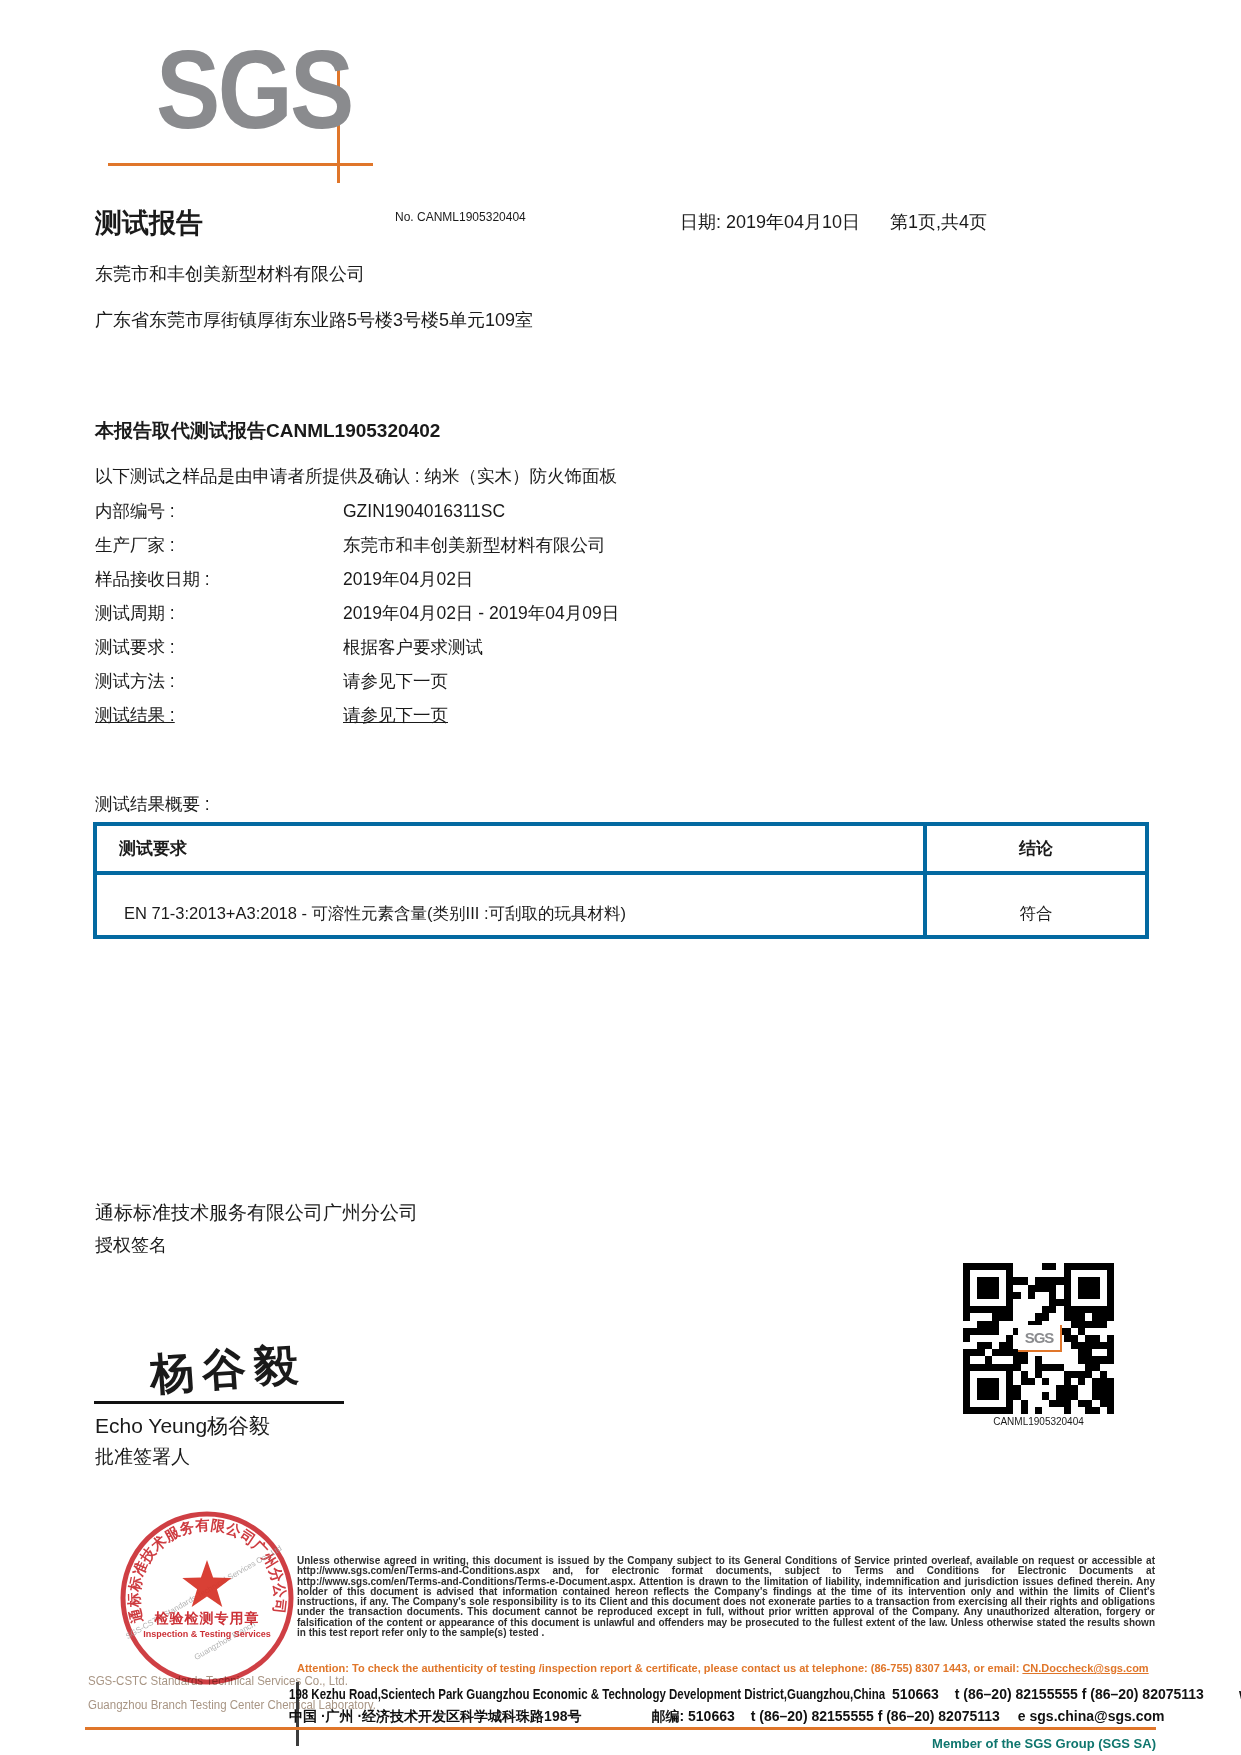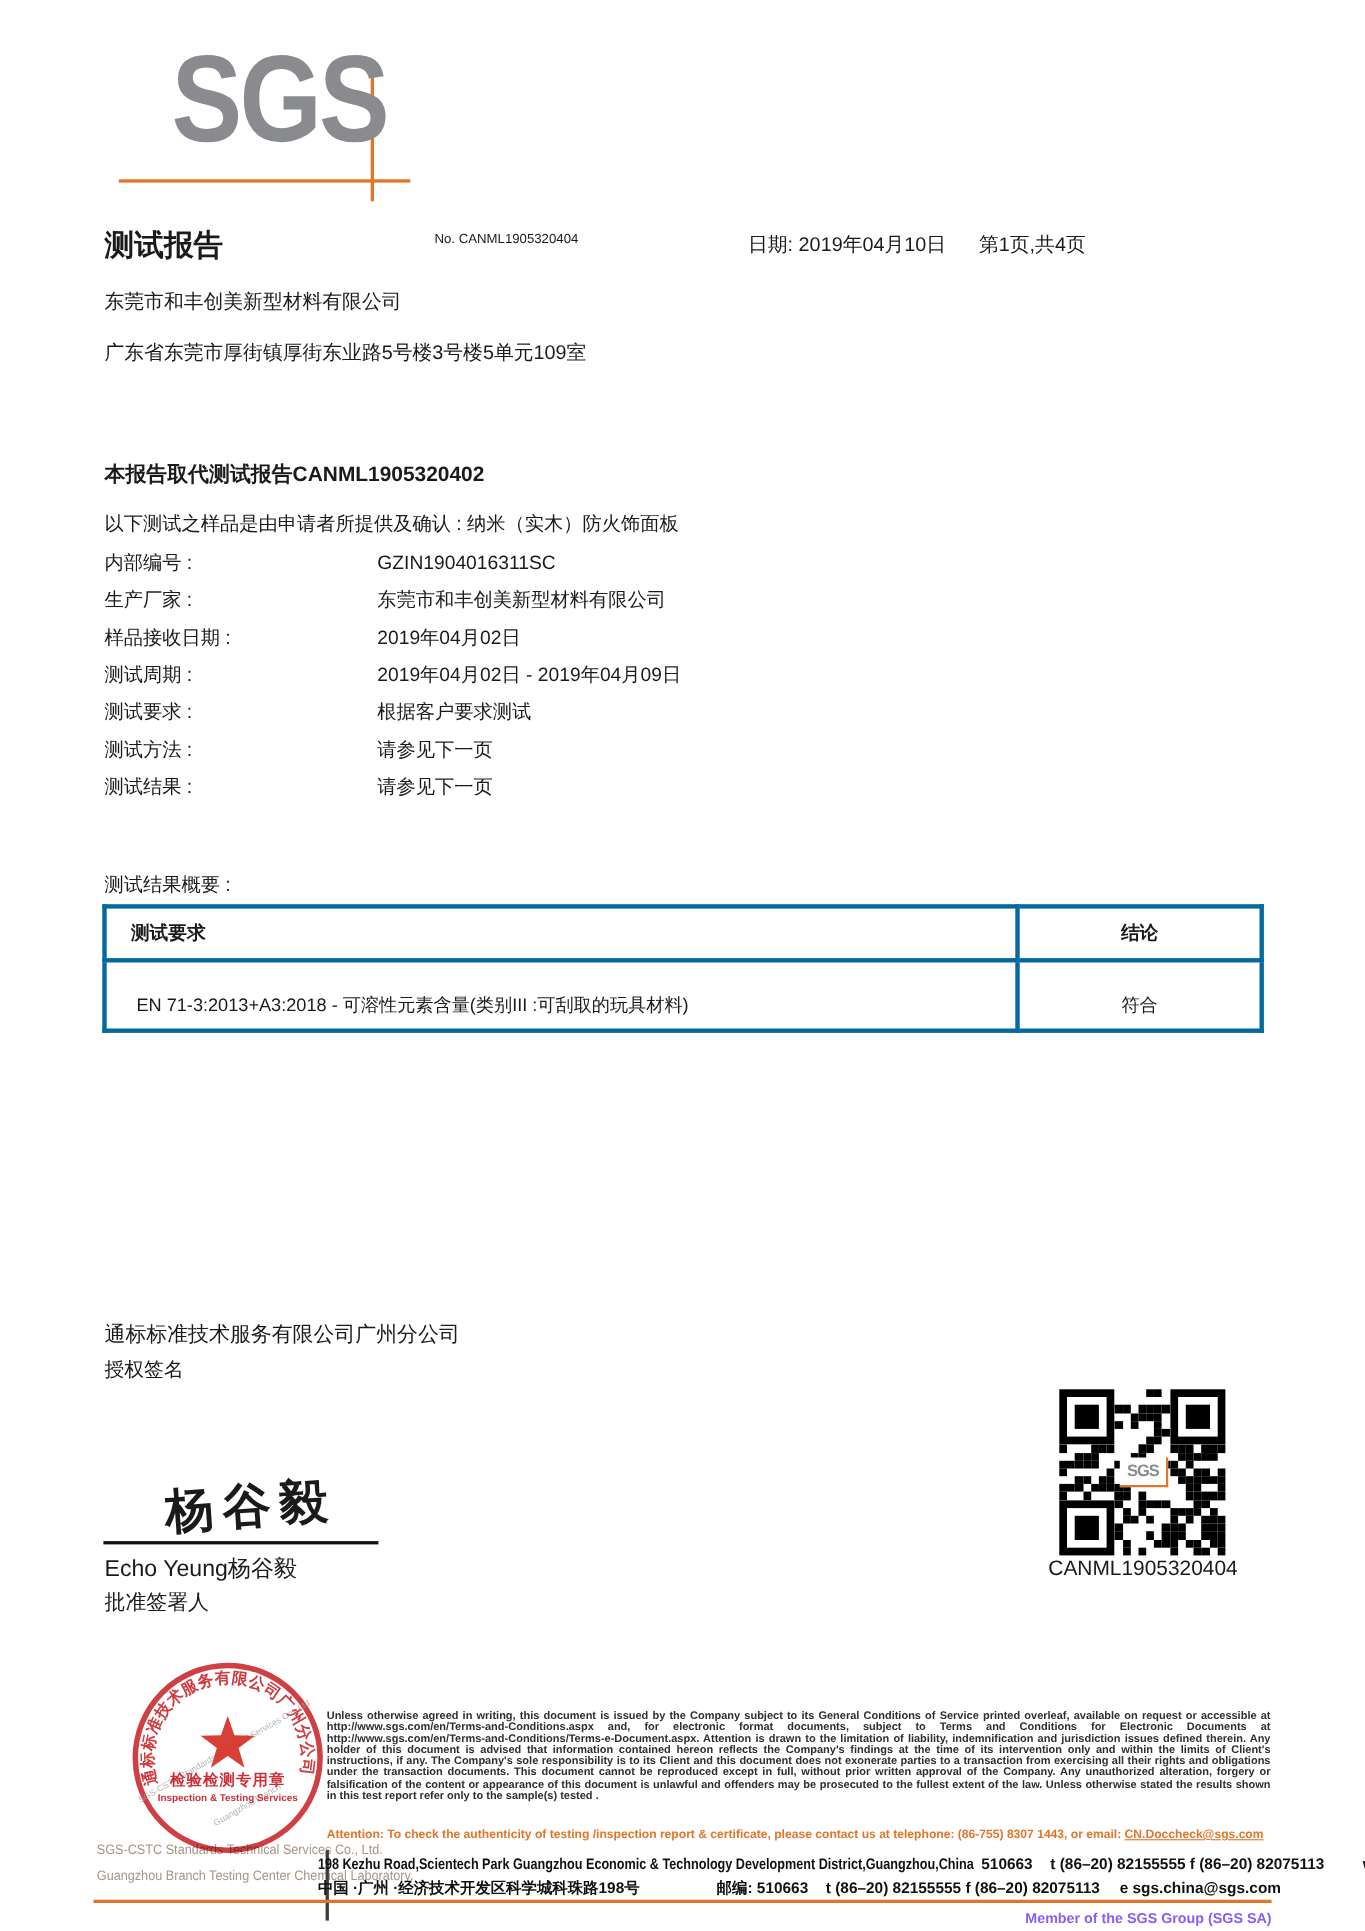--- a/index.html
+++ b/index.html
@@ -25,21 +25,21 @@
   .applicant-name { position:absolute; left:95px; top:262px; font-size:18px; }
   .applicant-addr { position:absolute; left:95px; top:308px; font-size:18px; }
 
   .supersede { position:absolute; left:95px; top:418px; font-size:19px; font-weight:bold; }
   .sample-note { position:absolute; left:95px; top:464px; font-size:17.5px; }
 
   
   .fields { position:absolute; left:95px; top:500px; width:900px; }
   .frow { display:flex; margin-bottom:11px; font-size:17.5px; line-height:23px; }
   .frow .lbl { width:248px; flex:none; }
-  .frow.gap-lg { margin-top:8px; }
+  .frow.gap-lg { margin-top:8px;text-decoration:underline; }
 
   .summary-heading { position:absolute; left:95px; top:792px; font-size:17.5px; }
 
   
   .sum-table { position:absolute; left:93px; top:822px; width:1056px; border-collapse:collapse; }
   .sum-table th, .sum-table td { border:4px solid #0369a1; font-size:17px; }
   .sum-table th { text-align:left; font-weight:bold; padding:11px 0 11px 22px; }
   .sum-table th.ccol, .sum-table td.ccol { text-align:center; width:222px; padding-left:0; }
   .sum-table td { padding:28px 0 10px 27px; font-size:16.5px; }
 
@@ -60,21 +60,21 @@
   .qr-grid { position:absolute; inset:0; display:grid;
              grid-template-columns:repeat(21,1fr); grid-template-rows:repeat(21,1fr); }
   .qr-grid div.on { background:#000; }
   .finder { position:absolute; width:50px; height:50px; border:7px solid #000; background:#fff; }
   .finder i { position:absolute; left:7px; top:7px; width:22px; height:22px; background:#000; display:block; }
   .finder.tl { left:0; top:0; } .finder.tr { right:0; top:0; } .finder.bl { left:0; bottom:0; }
   .qr-center { position:absolute; left:55px; top:62px; width:44px; height:27px; background:#fff;
                display:flex; align-items:center; justify-content:center;
                border-bottom:2px solid #e0762a; border-right:2px solid #e0762a; }
   .qr-center span { font-size:15px; font-weight:bold; color:#8a8b8e; letter-spacing:-1px; }
-  .qr-caption { position:absolute; left:953px; top:1416px; width:171px; text-align:center; font-size:19px; }
+  .qr-caption { position:absolute; left:953px; top:1416px; width:171px; text-align:center; font-size:10px; }
 
   
   .stamp { position:absolute; left:112px; top:1498px; width:190px; height:200px; opacity:.95;
            mix-blend-mode:multiply; z-index:5; }
 
   
   .f-company { position:absolute; left:88px; width:300px; color:#a89584; font-size:12.5px;
                transform:scaleX(.92); transform-origin:left; white-space:nowrap; }
   .f-company.l1 { top:1674px; }
   .f-company.l2 { top:1698px; }
@@ -84,21 +84,21 @@
   .attention { position:absolute; left:297px; top:1662px; width:858px; font-size:11px;
                line-height:12.5px; font-weight:bold; color:#e0762a; }
   .attention .email { text-decoration:underline; }
 
   .addr-block { position:absolute; left:289px; top:1686px; width:852px; font-size:14px; color:#111; }
   .addr-row { display:flex; white-space:nowrap; margin-bottom:6px; font-weight:bold; }
   .addr-row .a1 { transform:scaleX(.82); transform-origin:left; }
   .addr-vbar { position:absolute; left:296px; top:1682px; width:3px; height:64px; background:#3c3c3c; }
   .f-orange-rule { position:absolute; left:85px; top:1727px; width:1071px; height:3px; background:#e0762a; }
   .member-note { position:absolute; left:700px; top:1736px; width:456px; text-align:right;
-                 font-size:13px; font-weight:bold; color:#8b5cf6; }
+                 font-size:13px; font-weight:bold; color:#0f766e; }
 </style>
 </head>
 <body>
 
 <div class="page">
 
   <div class="logo-wrap">
     <div class="logo-hline"></div>
     <div class="logo-vline"></div>
     <div class="logo-text">SGS</div>

